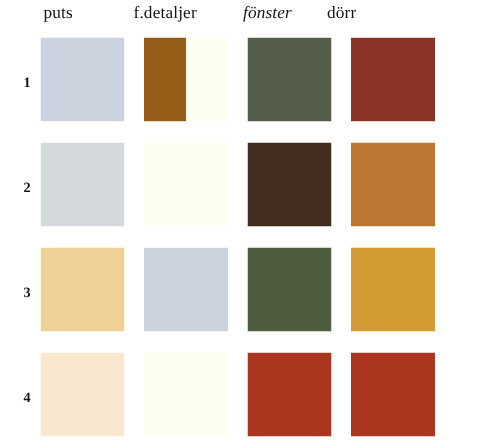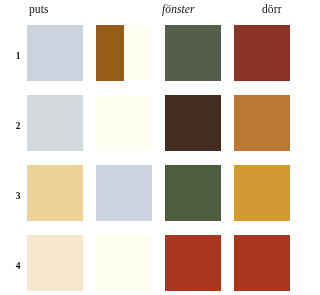--- a/index.html
+++ b/index.html
@@ -35,21 +35,21 @@
     top: 3px;
     font-size: 11.5px;
     color: #141414;
     font-family: "Liberation Serif", serif;
     white-space: nowrap;
     letter-spacing: 0.1px;
   }
   .col-header.c0 { left: 29px; }
   .col-header.c1 { left: 89px; }
   .col-header.c2 { left: 162px; font-style: italic; }
-  .col-header.c3 { left: 218px; margin-left: 44px; }
+  .col-header.c3 { left: 218px; }
 
   
   .grid-body {
     position: absolute;
     top: 22px;
     left: 0;
     width: 300px;
     height: 273px;
   }
 
@@ -89,20 +89,21 @@
     flex: 1 1 0;
   }
 </style>
 </head>
 <body style="background: rgb(255, 255, 255);">
 
 <div id="palette-grid">
 
   <div class="header-row">
     <div class="col-header c0">puts</div>
+    <div class="col-header c1">f.detaljer</div>
     <div class="col-header c2">fönster</div>
     <div class="col-header c3">dörr</div>
   </div>
 
   <div class="grid-body">
 
     <div class="grid-row">
       <div class="row-label">1</div>
       <div class="swatch c0">
           <div class="sub" style="background: rgb(204, 210, 222);"></div>

